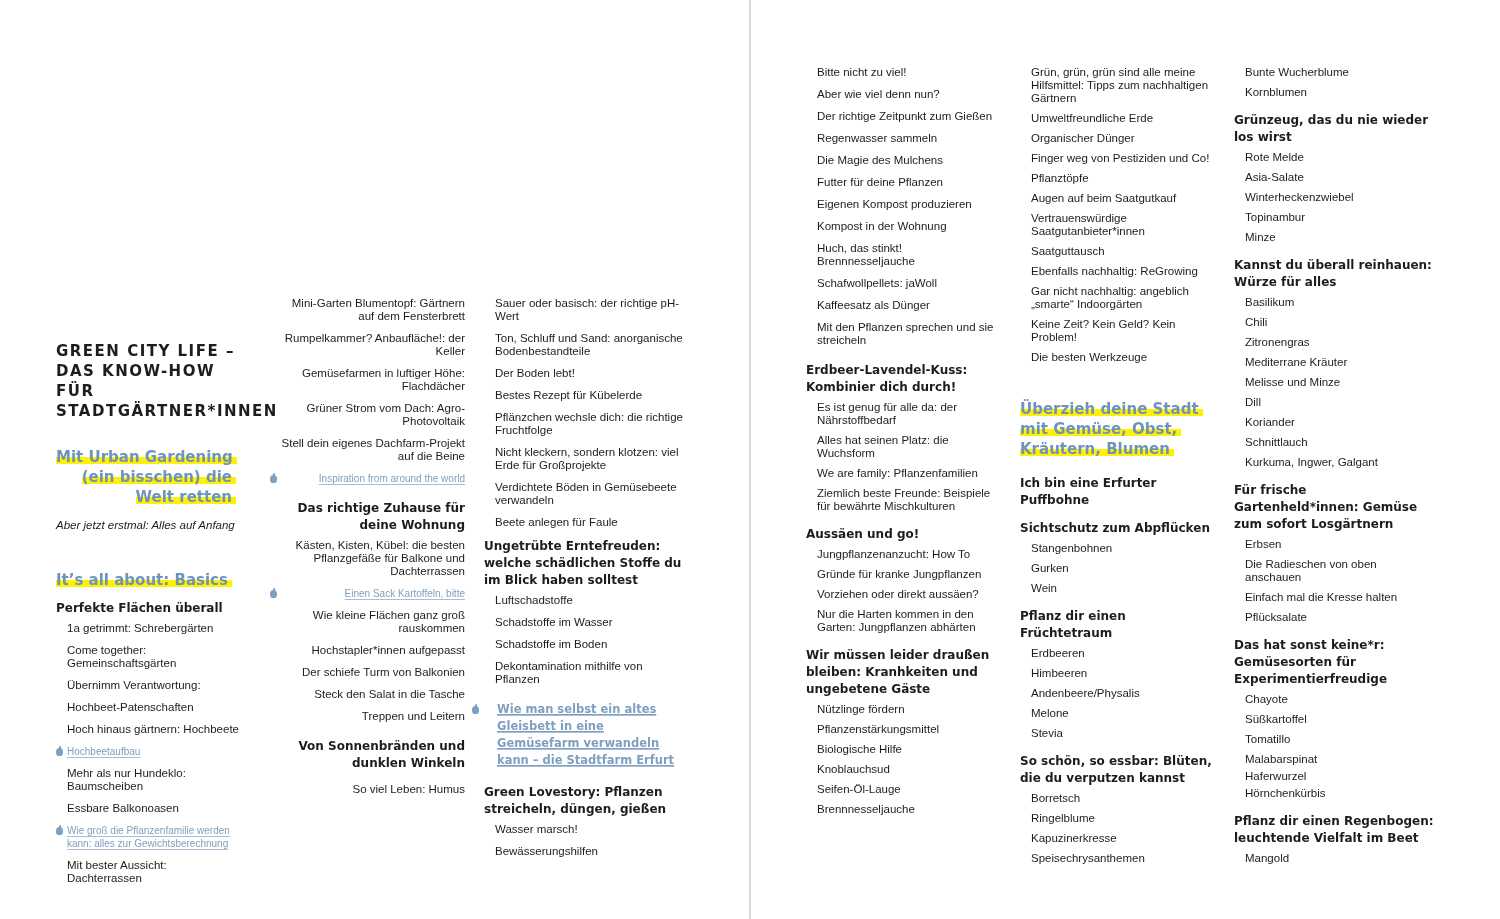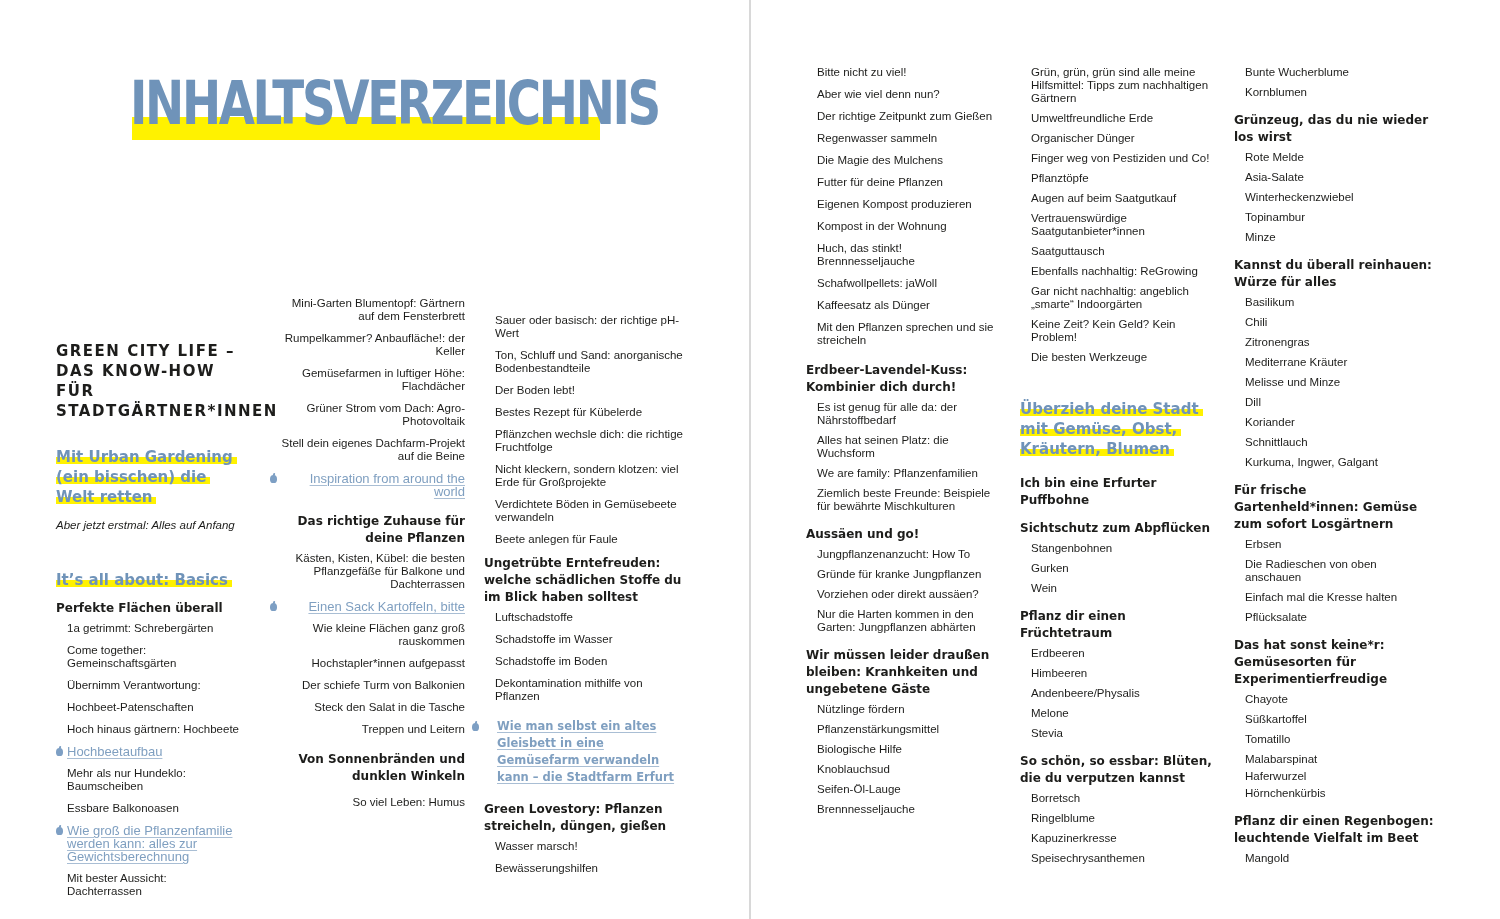--- a/index.html
+++ b/index.html
@@ -41,54 +41,50 @@
       line-height: 17px; color: #1d1d1b; margin-bottom: 5px;
     }
     .entry {
       font-size: 11.5px; line-height: 13px; color: #1d1d1b; padding-left: 11px;
       margin-bottom: 9px;
     }
     .entry.tight { margin-bottom: 7px; }
     .intro-text { font-size: 11.5px; line-height: 17px; color: #1d1d1b; font-style: italic; }
 
     .link-entry {
-      position: relative; font-size: 13px; line-height: 13px; color: #7f9fc0;
+      position: relative; font-size: 10px; line-height: 13px; color: #7f9fc0;
       padding-left: 11px; margin-bottom: 9px;
     }
     .link-entry .link-text { text-decoration: underline; text-decoration-color: #a9bed4; text-underline-offset: 2px; }
-    .link-entry.bold-link { font-family: "DejaVu Sans", sans-serif; font-weight: bold; font-size: 11.5px; line-height: 17px; }
+    .link-entry.bold-link { font-family: "DejaVu Sans", sans-serif; font-weight: bold; font-size: 11.5px; line-height: 17px; text-decoration: underline; }
     .apple-icon {
       position: absolute; left: 0; top: 3px; width: 7px; height: 8px;
       background: #7d9fc4; border-radius: 50% 50% 45% 45%;
     }
     .apple-icon::before {
       content: ""; position: absolute; left: 3px; top: -2px; width: 2px; height: 3px; background: #7d9fc4;
       border-radius: 1px; transform: rotate(20deg);
     }
 
     .gap-s { height: 6px; }
   </style>
 </head>
 <body>
 
 <div class="spread">
 
   <div class="page page-left">
 
-    <div class="title-wrap">
-      <div class="title-stripe"></div>
-      <div class="title-text">INHALTSVERZEICHNIS</div>
-    </div>
 
     <div class="col" style="left:56px; top:297px; width:185px;">
       <div class="book-title">GREEN CITY LIFE –
 DAS KNOW-HOW FÜR
 STADTGÄRTNER*INNEN</div>
       <div style="height:26px;"></div>
-      <div class="part-block" style="width:180px;">
+      <div class="part-block" style="width:180px;text-align:right;">
         <span class="part">Mit Urban Gardening (ein bisschen) die Welt retten</span>
       </div>
       <div class="intro-text">Aber jetzt erstmal: Alles auf Anfang</div>
       <div style="height:36px;"></div>
       <div class="part-block">
         <span class="part">It’s all about: Basics</span>
       </div>
       <div class="chapter">Perfekte Flächen überall</div>
       <div class="entry">1a getrimmt: Schrebergärten</div>
       <div class="entry">Come together: Gemeinschaftsgärten</div>
@@ -112,38 +108,38 @@
       <div class="entry">Mini-Garten Blumentopf: Gärtnern auf dem Fensterbrett</div>
       <div class="entry">Rumpelkammer? Anbaufläche!: der Keller</div>
       <div class="entry">Gemüsefarmen in luftiger Höhe: Flachdächer</div>
       <div class="entry">Grüner Strom vom Dach: Agro-Photovoltaik</div>
       <div class="entry">Stell dein eigenes Dachfarm-Projekt auf die Beine</div>
       <div class="link-entry">
         <span class="apple-icon"></span>
         <span class="link-text">Inspiration from around the world</span>
       </div>
       <div class="gap-s"></div>
-      <div class="chapter">Das richtige Zuhause für deine Pflanzen</div>
+      <div class="chapter">Das richtige Zuhause für deine Wohnung</div>
       <div class="entry">Kästen, Kisten, Kübel: die besten Pflanzgefäße für Balkone und Dachterrassen</div>
       <div class="link-entry">
         <span class="apple-icon"></span>
         <span class="link-text">Einen Sack Kartoffeln, bitte</span>
       </div>
       <div class="entry">Wie kleine Flächen ganz groß rauskommen</div>
       <div class="entry">Hochstapler*innen aufgepasst</div>
       <div class="entry">Der schiefe Turm von Balkonien</div>
       <div class="entry">Steck den Salat in die Tasche</div>
       <div class="entry">Treppen und Leitern</div>
       <div class="gap-s"></div>
       <div class="chapter">Von Sonnenbränden und dunklen Winkeln</div>
       <div class="gap-s"></div>
       <div class="entry">So viel Leben: Humus</div>
     </div>
 
-    <div class="col" style="left:484px; top:297px; width:200px;margin-top:17px;">
+    <div class="col" style="left:484px; top:297px; width:200px;">
       <div class="entry">Sauer oder basisch: der richtige pH-Wert</div>
       <div class="entry">Ton, Schluff und Sand: anorganische Bodenbestandteile</div>
       <div class="entry">Der Boden lebt!</div>
       <div class="entry">Bestes Rezept für Kübelerde</div>
       <div class="entry">Pflänzchen wechsle dich: die richtige Fruchtfolge</div>
       <div class="entry">Nicht kleckern, sondern klotzen: viel Erde für Großprojekte</div>
       <div class="entry">Verdichtete Böden in Gemüsebeete verwandeln</div>
       <div class="entry">Beete anlegen für Faule</div>
       <div class="chapter">Ungetrübte Erntefreuden: welche schädlichen Stoffe du im Blick haben solltest</div>
       <div class="entry">Luftschadstoffe</div>

